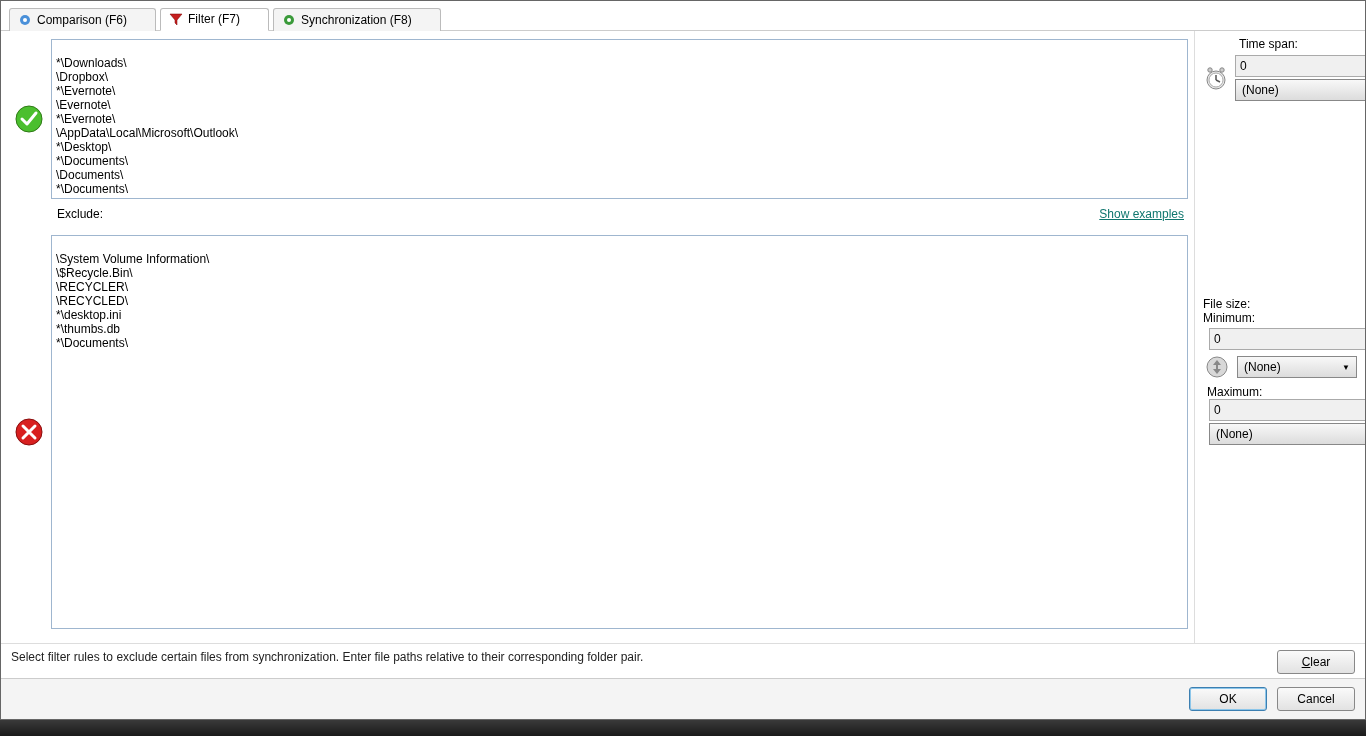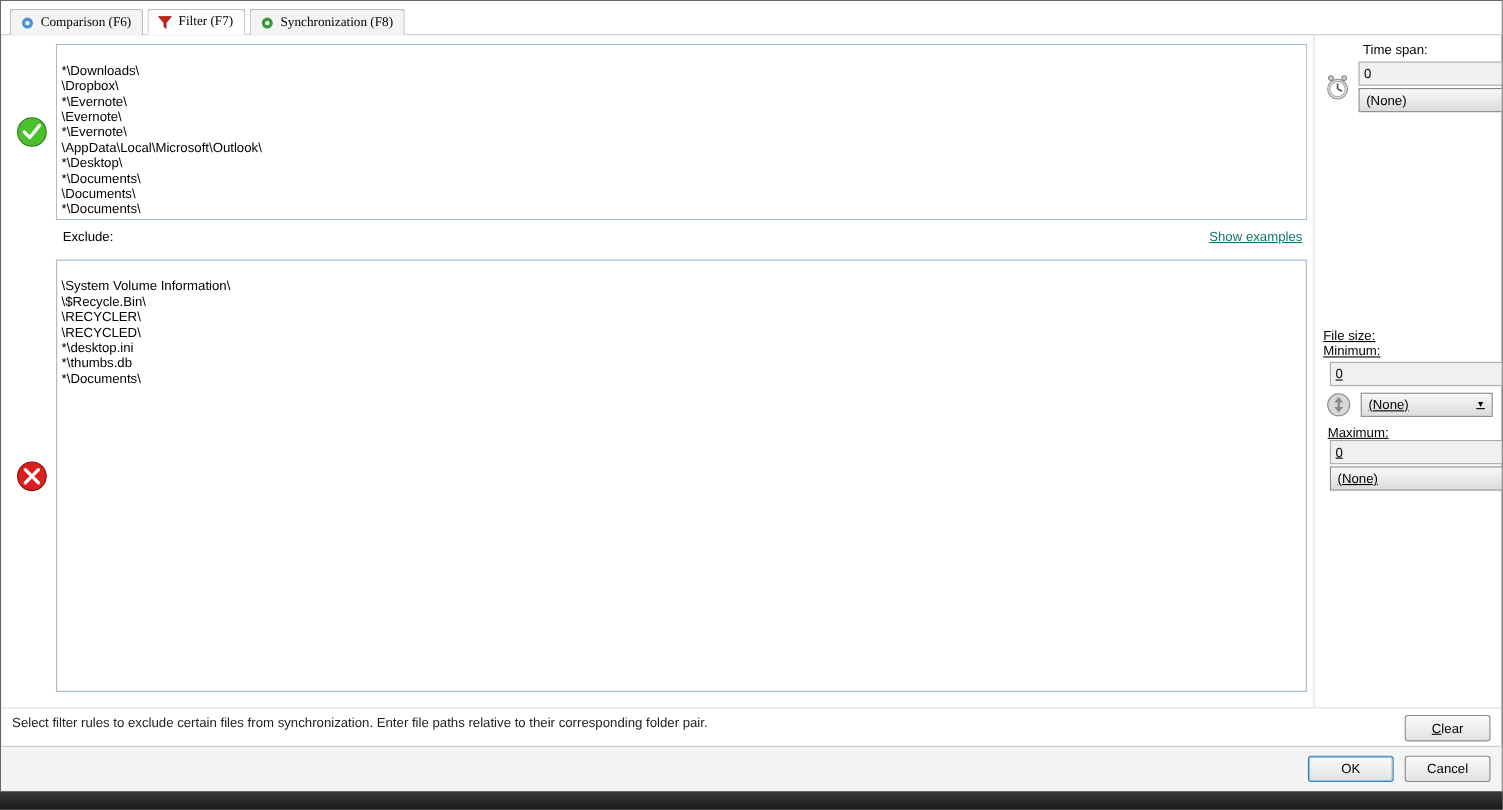--- a/index.html
+++ b/index.html
@@ -50,31 +50,30 @@
   color: #fff;
 }
 .tabs {
   display: flex;
   padding: 6px 8px 0 8px;
   gap: 4px;
   border-bottom: 1px solid #ccc;
   background: #fff;
 }
 .tab {
-  padding: 3px 10px 4px 8px;
+  padding: 3px 28px 4px 8px;
   border: 1px solid #bbb;
   border-bottom: none;
   border-radius: 3px 3px 0 0;
   background: #f4f4f4;
   display: flex;
   align-items: flex-end;
   gap: 5px;
   position: relative;
   top: 1px;
-  font-family: Liberation Serif, serif;
 }
 .tab.active {
   background: #fff;
   border-bottom: 1px solid #fff;
 }
 .tab-icon { width: 14px; height: 14px; display: inline-block; }
 .content {
   flex: 1;
   display: grid;
   grid-template-columns: 1fr 170px;
@@ -151,21 +150,21 @@
 }
 .combo {
   height: 22px;
   border: 1px solid #888;
   background: linear-gradient(to bottom,#f8f8f8,#dcdcdc);
   display: flex; align-items: center; justify-content: space-between;
   padding: 0 6px;
 }
 .combo .arrow { font-size: 8px; }
 .spacer { flex: 1; }
-.right-block { margin-left: 0; text-decoration: underline; }
+.right-block { margin-left: 0; }
 .right-block .right-label { margin-left: 0; }
 .status {
   grid-column: 1 / 3;
   border-top: 1px solid #ddd;
   padding: 6px 10px 4px 10px;
   display: flex;
   justify-content: space-between;
   gap: 20px;
 }
 .status-text { max-width: 800px; color: #222; line-height: 1.3; }

